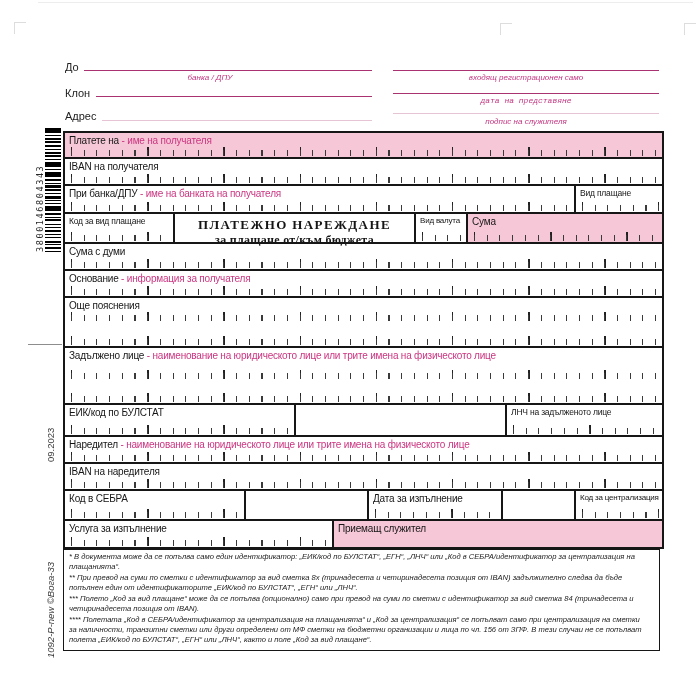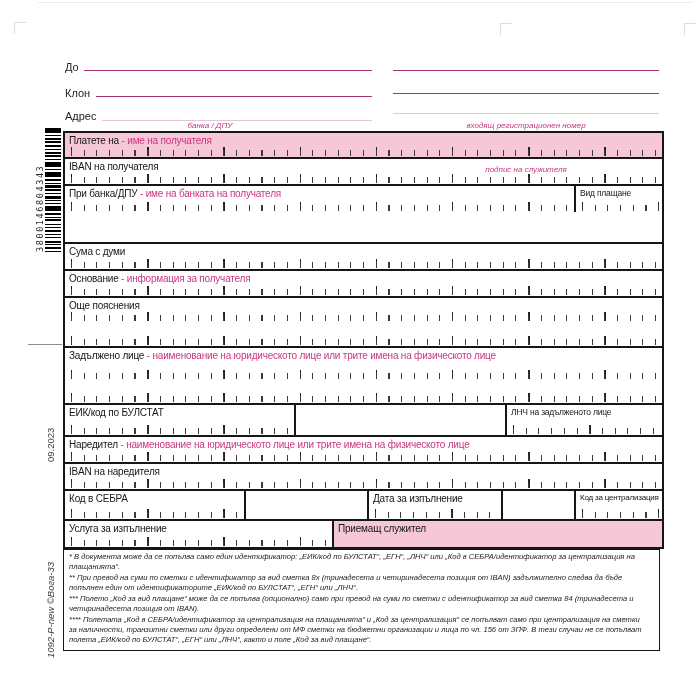--- a/index.html
+++ b/index.html
@@ -3,21 +3,21 @@
 <meta charset="utf-8">
 <style>
   html,body{margin:0;padding:0;}
   body{width:700px;height:700px;background:#ffffff;position:relative;overflow:hidden;
        font-family:"Liberation Sans",sans-serif;color:#161616;}
   .abs{position:absolute;}
   
   .hdr-lbl{font-size:11px;color:#222;white-space:nowrap;}
   .mline{border-bottom:1.2px solid #a93271;height:0;}
   .mline.faint{border-bottom:1px solid #e7c3d6;}
-  .msub{font-size:8px;font-style:italic;color:#c23580;text-align:center;white-space:nowrap;margin-top:48px;}
+  .msub{font-size:8px;font-style:italic;color:#c23580;text-align:center;white-space:nowrap;}
   
   .form{left:63px;top:131px;width:597px;height:414px;border:2px solid #161616;box-sizing:content-box;}
   .row{position:absolute;left:0;width:597px;box-sizing:border-box;border-top:2px solid #161616;}
   .row.first{border-top:none;}
   .cell{position:absolute;top:0;bottom:0;box-sizing:border-box;}
   .bl{border-left:2px solid #161616;}
   .br{border-right:2px solid #161616;}
   .pink{background:#f6c7d7;}
   .lbl{position:absolute;top:2px;left:4px;font-size:10px;color:#161616;white-space:nowrap;letter-spacing:-0.2px;}
   .lbl .hint{color:#cb3580;}
@@ -72,21 +72,21 @@
 <div class="abs mline" style="left:84px;top:70px;width:288px;"></div>
 <div class="abs msub" style="left:130px;top:73px;width:160px;">банка / ДПУ</div>
 
 <div class="abs hdr-lbl" style="left:65px;top:87px;">Клон</div>
 <div class="abs mline" style="left:96px;top:96px;width:276px;"></div>
 
 <div class="abs hdr-lbl" style="left:65px;top:110px;">Адрес</div>
 <div class="abs mline faint" style="left:102px;top:120px;width:270px;"></div>
 
 <div class="abs mline" style="left:393px;top:70px;width:266px;"></div>
-<div class="abs msub" style="left:393px;top:73px;width:266px;">входящ регистрационен номер</div>
+<div class="abs msub" style="left:393px;top:73px;width:266px;">входящ регистрационен само</div>
 
 <div class="abs mline" style="left:393px;top:93px;width:266px;"></div>
 <div class="abs msub" style="left:393px;top:96px;width:266px;font-family:Liberation Mono, monospace;">дата на представяне</div>
 
 <div class="abs mline faint" style="left:393px;top:113px;width:266px;"></div>
 <div class="abs msub" style="left:393px;top:117px;width:266px;">подпис на служителя</div>
 
 <div class="abs form">
 
   <div class="row first pink" style="top:0;height:24px;">
@@ -105,20 +105,38 @@
       <div class="lbl"><span>При банка/ДПУ</span>
         <span class="hint">- име на банката на получателя</span></div>
       <div class="comb"></div>
     </div>
     <div class="cell bl" style="left:509px;width:88px;">
       <div class="lbl small">Вид плащане</div>
       <div class="comb"></div>
     </div>
   </div>
 
+  <div class="row" style="top:79px;height:30px;">
+    <div class="cell" style="left:0;width:108px;">
+      <div class="lbl small">Код за вид плащане</div>
+      <div class="comb"></div>
+    </div>
+    <div class="cell bl br title-cell" style="left:108px;width:243px;">
+      <div class="title1">ПЛАТЕЖНО  НАРЕЖДАНЕ</div>
+      <div class="title2">за плащане от/към бюджета</div>
+    </div>
+    <div class="cell br" style="left:351px;width:52px;">
+      <div class="lbl tiny">Вид валута</div>
+      <div class="comb"></div>
+    </div>
+    <div class="cell pink" style="left:403px;width:194px;">
+      <div class="lbl">Сума</div>
+      <div class="comb"></div>
+    </div>
+  </div>
 
   <div class="row" style="top:109px;height:27px;">
     <div class="lbl">Сума с думи</div>
     <div class="comb"></div>
   </div>
 
   <div class="row" style="top:136px;height:27px;">
     <div class="lbl"><span>Основание</span>
       <span class="hint">- информация за получателя</span></div>
     <div class="comb"></div>

